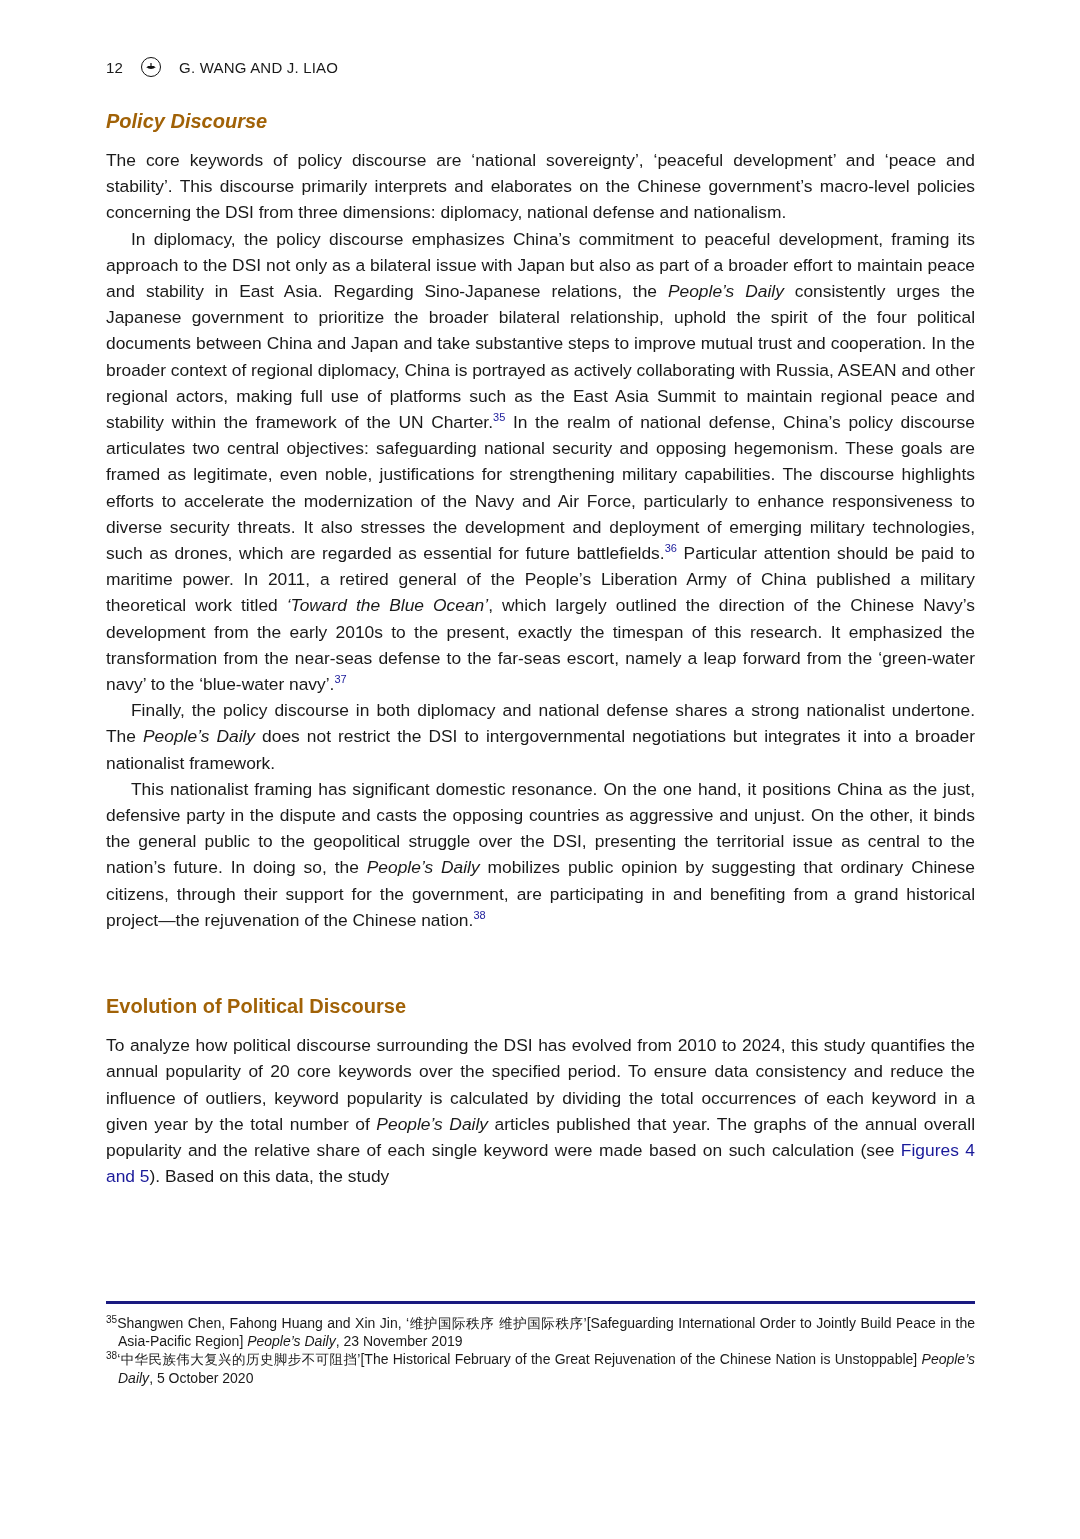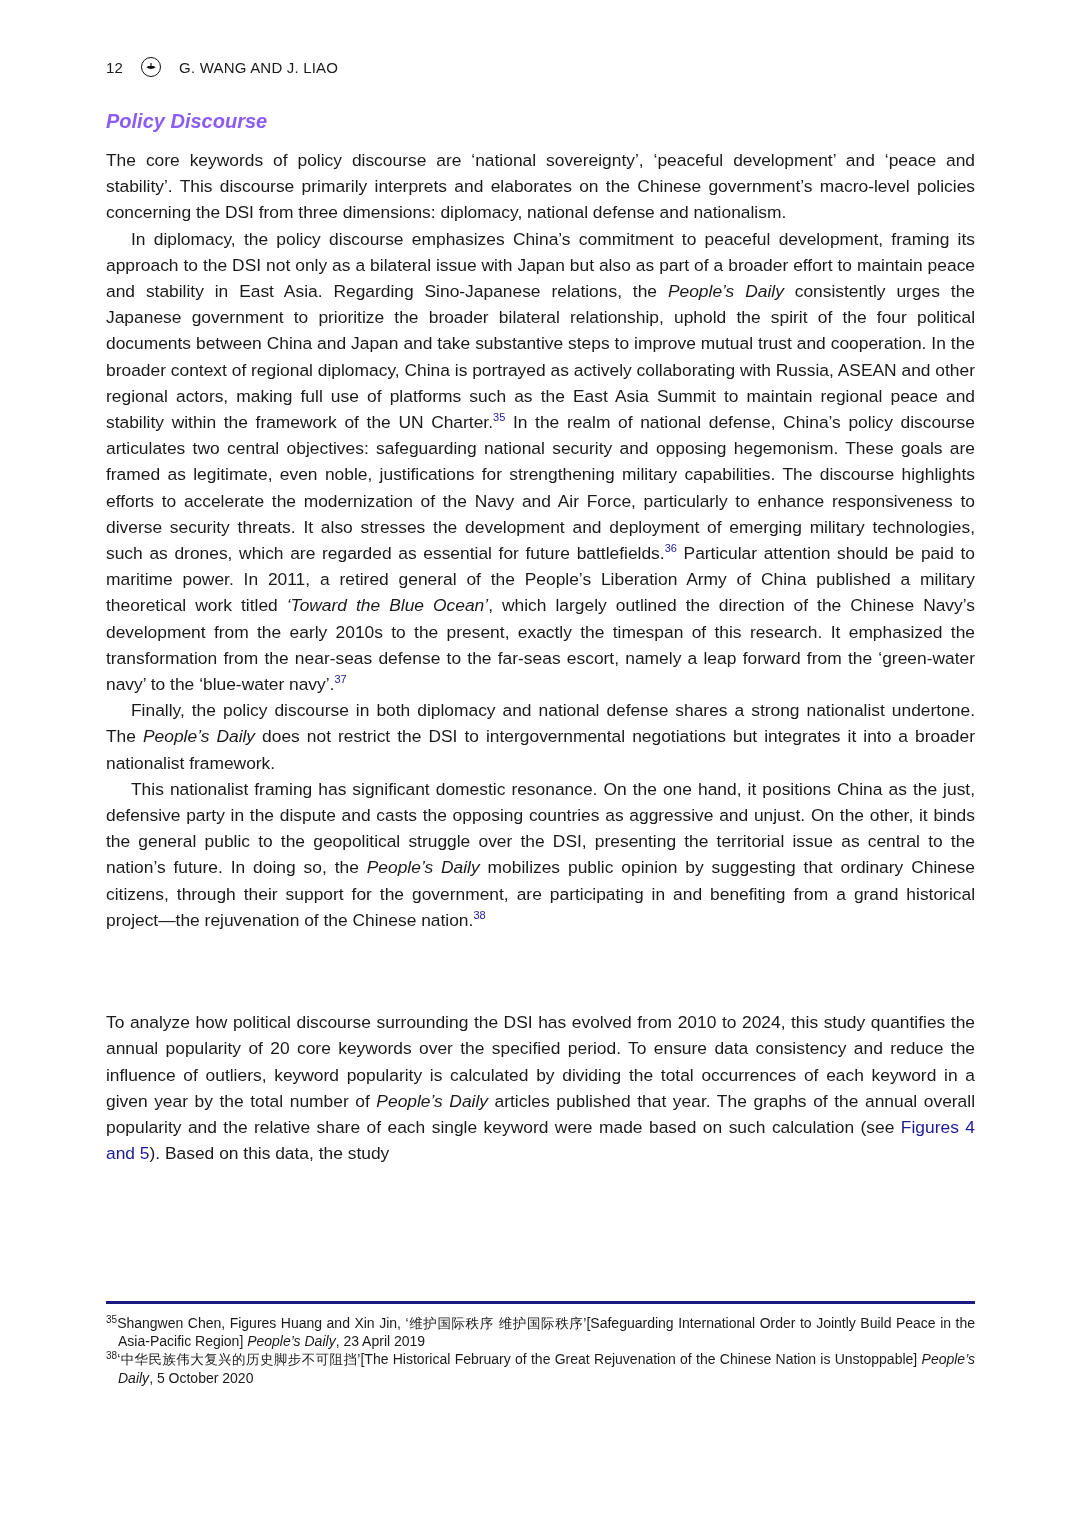--- a/index.html
+++ b/index.html
@@ -5,21 +5,21 @@
   html, body { margin: 0; padding: 0; background: #ffffff; }
   body { width: 1080px; height: 1539px; position: relative; overflow: hidden;
          font-family: "Liberation Sans", sans-serif; color: #1a1a1a; }
   .header { position: absolute; left: 106px; top: 56px; height: 22px; display: flex; align-items: center;
             font-size: 15px; letter-spacing: 0.2px; text-align: right; }
   .header .pgnum { margin-right: 18px; }
   .header .logo { width: 20px; height: 20px; border: 1.5px solid #111; border-radius: 50%; box-sizing: border-box;
                   display: inline-flex; align-items: center; justify-content: center; margin-right: 18px; }
   .header .logo svg { width: 12px; height: 10px; }
   .content { position: absolute; left: 106px; top: 110px; width: 869px; }
-  h2 { margin: 0; color: #8b5cf6; font-weight: bold; font-size: 20px; }
+  h2 { margin: 0; color: #a16207; font-weight: bold; font-size: 20px; }
   h2.italic { font-style: italic; }
   p { margin: 0; font-size: 17.4px; line-height: 26.2px; text-align: justify; }
   p.indent { text-indent: 25px; }
   sup { color: #1a1a9a; font-size: 11px; line-height: 0; vertical-align: 7px; margin-top: 40px; }
   .link { color: #1a1a9a; }
   .footnotes { position: absolute; left: 106px; top: 1301px; width: 869px; }
   .rule { height: 3px; background: #1a1a80; margin-bottom: 10px; }
   .fn { font-size: 14px; line-height: 18.2px; text-align: justify; padding-left: 12px; text-indent: -12px; }
   .fn sup { color: #1a1a1a; font-size: 10px; vertical-align: 5px; }
   .cjk { font-family: "DejaVu Serif", serif; font-size: 13.5px; }
@@ -43,21 +43,22 @@
 
 <div class="content">
   <h2 class="italic">Policy Discourse</h2>
   <div style="height:14px"></div>
   <p>The core keywords of policy discourse are ‘national sovereignty’, ‘peaceful development’ and ‘peace and stability’. This discourse primarily interprets and elaborates on the Chinese government’s macro-level policies concerning the DSI from three dimensions: diplomacy, national defense and nationalism.</p>
   <p class="indent"><span>In diplomacy, the policy discourse emphasizes China’s commitment to peaceful development, framing its approach to the DSI not only as a bilateral issue with Japan but also as part of a broader effort to maintain peace and stability in East Asia. Regarding Sino-Japanese relations, the </span><i>People’s Daily</i><span> consistently urges the Japanese government to prioritize the broader bilateral relationship, uphold the spirit of the four political documents between China and Japan and take substantive steps to improve mutual trust and cooperation. In the broader context of regional diplomacy, China is portrayed as actively collaborating with Russia, ASEAN and other regional actors, making full use of platforms such as the East Asia Summit to maintain regional peace and stability within the framework of the UN Charter.</span><sup>35</sup><span> In the realm of national defense, China’s policy discourse articulates two central objectives: safeguarding national security and opposing hegemonism. These goals are framed as legitimate, even noble, justifications for strengthening military capabilities. The discourse highlights efforts to accelerate the modernization of the Navy and Air Force, particularly to enhance responsiveness to diverse security threats. It also stresses the development and deployment of emerging military technologies, such as drones, which are regarded as essential for future battlefields.</span><sup>36</sup><span> Particular attention should be paid to maritime power. In 2011, a retired general of the People’s Liberation Army of China published a military theoretical work titled </span><i>‘Toward the Blue Ocean’</i><span>, which largely outlined the direction of the Chinese Navy’s development from the early 2010s to the present, exactly the timespan of this research. It emphasized the transformation from the near-seas defense to the far-seas escort, namely a leap forward from the ‘green-water navy’ to the ‘blue-water navy’.</span><sup>37</sup></p>
   <p class="indent"><span>Finally, the policy discourse in both diplomacy and national defense shares a strong nationalist undertone. The </span><i>People’s Daily</i><span> does not restrict the DSI to intergovernmental negotiations but integrates it into a broader nationalist framework.</span></p>
   <p class="indent"><span>This nationalist framing has significant domestic resonance. On the one hand, it positions China as the just, defensive party in the dispute and casts the opposing countries as aggressive and unjust. On the other, it binds the general public to the geopolitical struggle over the DSI, presenting the territorial issue as central to the nation’s future. In doing so, the </span><i>People’s Daily</i><span> mobilizes public opinion by suggesting that ordinary Chinese citizens, through their support for the government, are participating in and benefiting from a grand historical project—the rejuvenation of the Chinese nation.</span><sup>38</sup></p>
 
   <div style="height:62px"></div>
+  <h2>Evolution of Political Discourse</h2>
   <div style="height:14px"></div>
   <p><span>To analyze how political discourse surrounding the DSI has evolved from 2010 to 2024, this study quantifies the annual popularity of 20 core keywords over the specified period. To ensure data consistency and reduce the influence of outliers, keyword popularity is calculated by dividing the total occurrences of each keyword in a given year by the total number of </span><i>People’s Daily</i><span> articles published that year. The graphs of the annual overall popularity and the relative share of each single keyword were made based on such calculation (see </span><span class="link">Figures 4 and 5</span><span>). Based on this data, the study</span></p>
 </div>
 
 <div class="footnotes">
   <div class="rule"></div>
-  <div class="fn"><sup>35</sup><span>Shangwen Chen, Figures Huang and Xin Jin, ‘</span><span class="cjk">维护国际秩序 维护国际秩序</span><span>’[Safeguarding International Order to Jointly Build Peace in the Asia-Pacific Region] </span><i>People’s Daily</i><span>, 23 April 2019</span></div>
+  <div class="fn"><sup>35</sup><span>Shangwen Chen, Fahong Huang and Xin Jin, ‘</span><span class="cjk">维护国际秩序 维护国际秩序</span><span>’[Safeguarding International Order to Jointly Build Peace in the Asia-Pacific Region] </span><i>People’s Daily</i><span>, 23 November 2019</span></div>
   <div class="fn"><sup>38</sup><span>‘</span><span class="cjk">中华民族伟大复兴的历史脚步不可阻挡</span><span>’[The Historical February of the Great Rejuvenation of the Chinese Nation is Unstoppable] </span><i>People’s Daily</i><span>, 5 October 2020</span></div>
 </div>
 
 </body></html>

